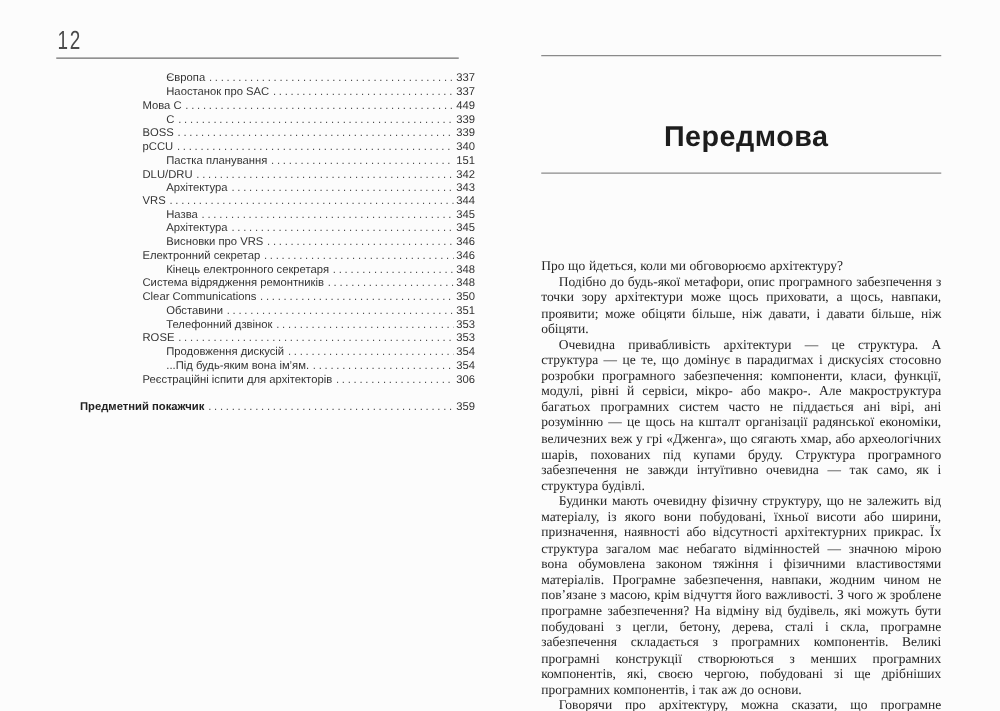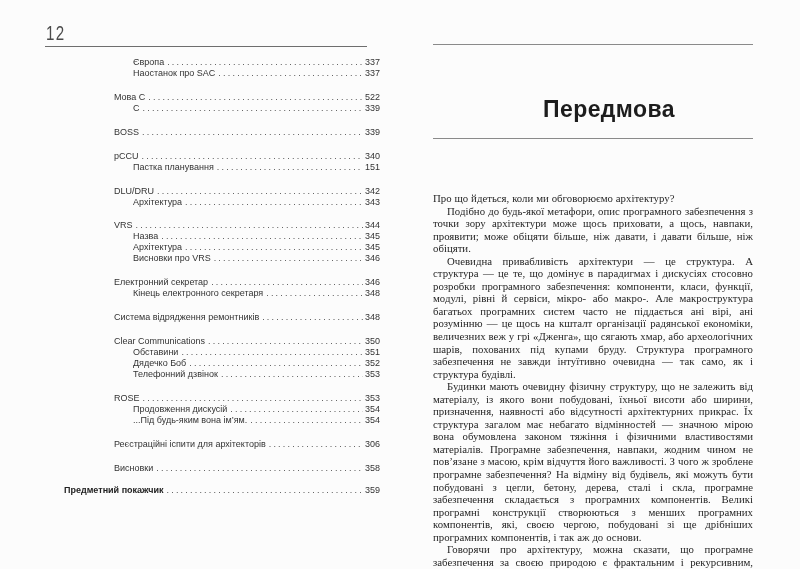--- a/index.html
+++ b/index.html
@@ -25,53 +25,53 @@
   .head-rule {
     position:absolute; top:46px; left:-3px; width:322px;
     border-top:1.4px solid #6e6e6e;
   }
   .toc {
     position:absolute; top:57px; left:16px; width:316px;
     font-size:9px; color:#333;
   }
   .toc-row { display:flex; align-items:baseline; line-height:10.95px; height:10.95px; }
   .toc-row .label { white-space:nowrap; }
-  .lvl1 { padding-left:50px;margin-top:13px; }
+  .lvl1 { padding-left:50px; }
   .lvl2 { padding-left:69px; }
   .leader {
     flex:1 1 auto; overflow:hidden; white-space:nowrap;
     margin:0 2px 0 3px; color:#4a4a4a;
   }
   .leader::after {
     content:"......................................................................................................";
     letter-spacing:2.2px;
   }
   .pageref { white-space:nowrap; }
   .index-row { margin-top:11.5px; }
   .index-row .label { font-weight:700; color:#222; }
 
   
   .rule-r { position:absolute; left:0; width:320px; border-top:1.4px solid #8a8a8a; }
   #rule-top    { top:44px; }
   #rule-bottom { top:138px; }
   .chapter-title {
-    position:absolute; top:81px; left:16px; width:320px;
+    position:absolute; top:81px; left:4px; width:320px;
     text-align:center;
     font-size:23px; font-weight:700; letter-spacing:.4px;
     color:#1d1d1d;
   }
   .body-text {
     position:absolute; top:192px; left:0; width:320px;
     font-family:"Liberation Serif", serif;
     font-size:10.8px; line-height:12.55px;
     text-align:justify; color:#262626;
     word-spacing:.2px;
   }
   .body-text p { margin:0; text-indent:14px; }
-  .body-text p.noindent { text-indent:0; }
+  .body-text p.noindent { text-indent:0;margin-top:15px; }
 </style>
 </head>
 <body>
 
 <div class="page" id="left-page">
   <div class="page-number">12</div>
   <div class="head-rule"></div>
 
   <div class="toc">
     <div class="toc-row lvl2">
@@ -80,21 +80,21 @@
         <span class="pageref">337</span>
       </div>
     <div class="toc-row lvl2">
         <span class="label">Наостанок про SAC</span>
         <span class="leader"></span>
         <span class="pageref">337</span>
       </div>
     <div class="toc-row lvl1">
         <span class="label">Мова C</span>
         <span class="leader"></span>
-        <span class="pageref">522</span>
+        <span class="pageref">449</span>
       </div>
     <div class="toc-row lvl2">
         <span class="label">C</span>
         <span class="leader"></span>
         <span class="pageref">339</span>
       </div>
     <div class="toc-row lvl1">
         <span class="label">BOSS</span>
         <span class="leader"></span>
         <span class="pageref">339</span>
@@ -158,25 +158,20 @@
         <span class="label">Clear Communications</span>
         <span class="leader"></span>
         <span class="pageref">350</span>
       </div>
     <div class="toc-row lvl2">
         <span class="label">Обставини</span>
         <span class="leader"></span>
         <span class="pageref">351</span>
       </div>
     <div class="toc-row lvl2">
-        <span class="label">Дядечко Боб</span>
-        <span class="leader"></span>
-        <span class="pageref">352</span>
-      </div>
-    <div class="toc-row lvl2">
         <span class="label">Телефонний дзвінок</span>
         <span class="leader"></span>
         <span class="pageref">353</span>
       </div>
     <div class="toc-row lvl1">
         <span class="label">ROSE</span>
         <span class="leader"></span>
         <span class="pageref">353</span>
       </div>
     <div class="toc-row lvl2">
@@ -186,25 +181,20 @@
       </div>
     <div class="toc-row lvl2">
         <span class="label">...Під будь-яким вона ім’ям.</span>
         <span class="leader"></span>
         <span class="pageref">354</span>
       </div>
     <div class="toc-row lvl1">
         <span class="label">Реєстраційні іспити для архітекторів</span>
         <span class="leader"></span>
         <span class="pageref">306</span>
-      </div>
-    <div class="toc-row lvl1">
-        <span class="label">Висновки</span>
-        <span class="leader"></span>
-        <span class="pageref">358</span>
       </div>
 
     <div class="toc-row index-row">
         <span class="label">Предметний покажчик</span>
         <span class="leader"></span>
         <span class="pageref">359</span>
       </div>
   </div>
 </div>
 

